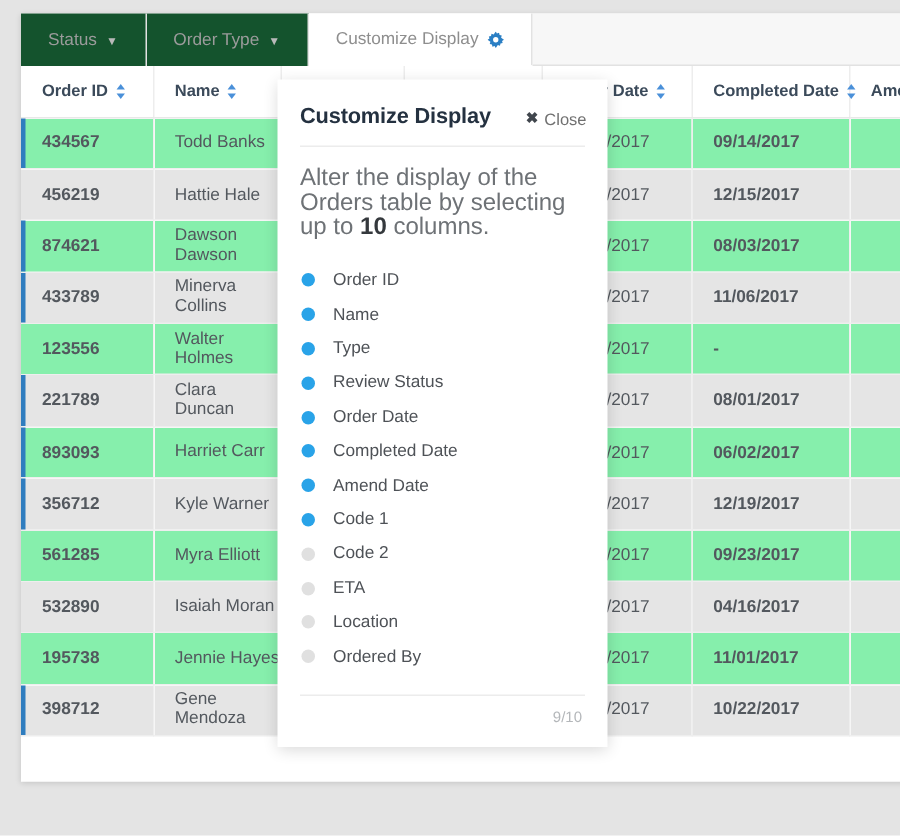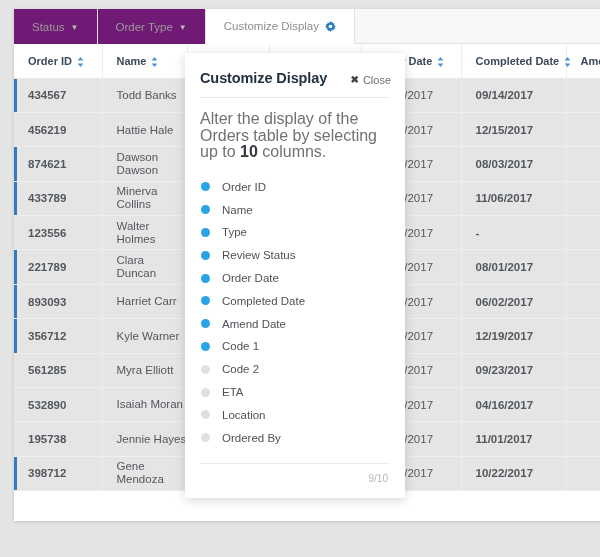--- a/index.html
+++ b/index.html
@@ -37,21 +37,21 @@
   }
   .tab {
     display: flex;
     align-items: center;
     justify-content: center;
     gap: 6px;
     padding: 0 18px;
     height: 35px;
     font-size: 11.5px;
     color: #9b9b9b;
-    background: #701a75;
+    background: #14532d;
     border-right: 1px solid #e2e2e2;
     cursor: pointer;
     white-space: nowrap;
   }
   .tab.active {
     background: #ffffff;
     color: #8e8e8e;
     border-bottom: 1px solid #ffffff;
   }
   .tab-caret {
@@ -92,21 +92,21 @@
   table.orders td {
     height: 34.4px;
     padding: 0 0 0 14px;
     border-bottom: 1px solid #eeeeee;
     border-right: 1px solid #eeeeee;
     color: #53585e;
     vertical-align: middle;
     white-space: nowrap;
     overflow: hidden;
   }
-  tr.row-alt td { background: #e5e5e5; }
+  tr.row-alt td { background: #86efac; }
   tr.row-plain td { background: #e5e5e5; }
 
   td.cell-id {
     color: #3c7fbd;
     font-weight: 600;
     font-size: 11.5px;
     position: relative;
   }
   td.cell-id.marked::before {
     content: "";

